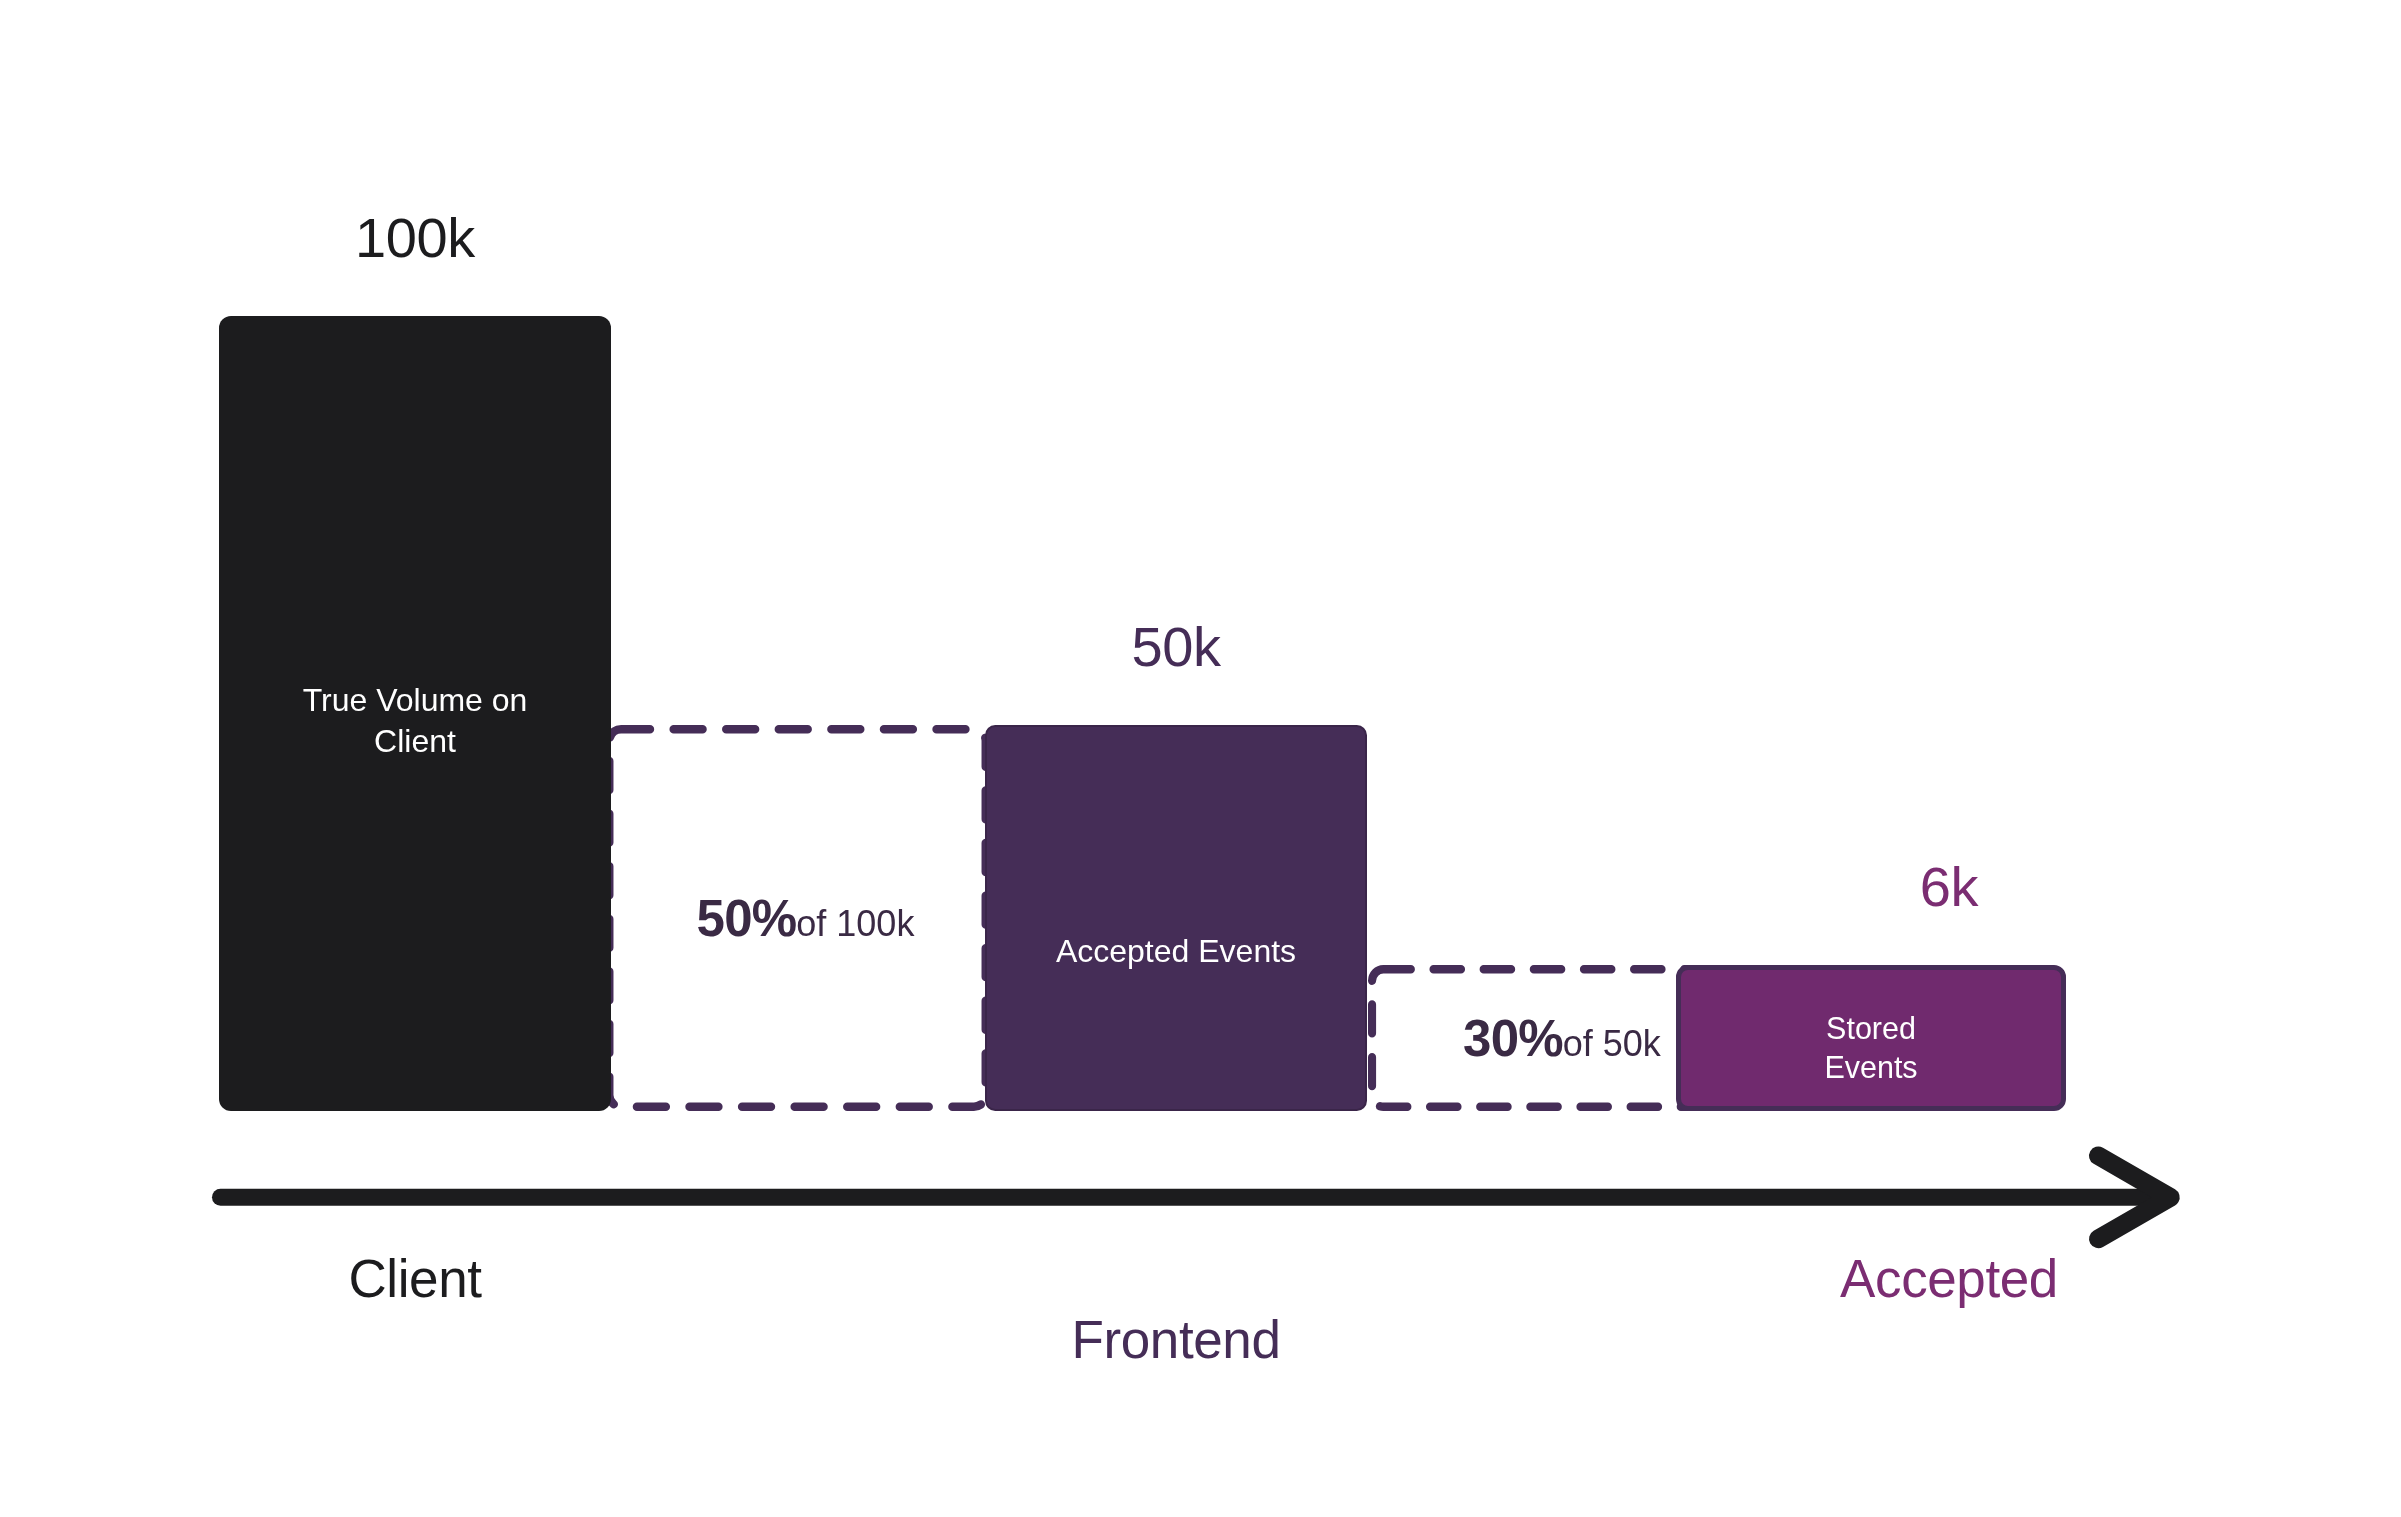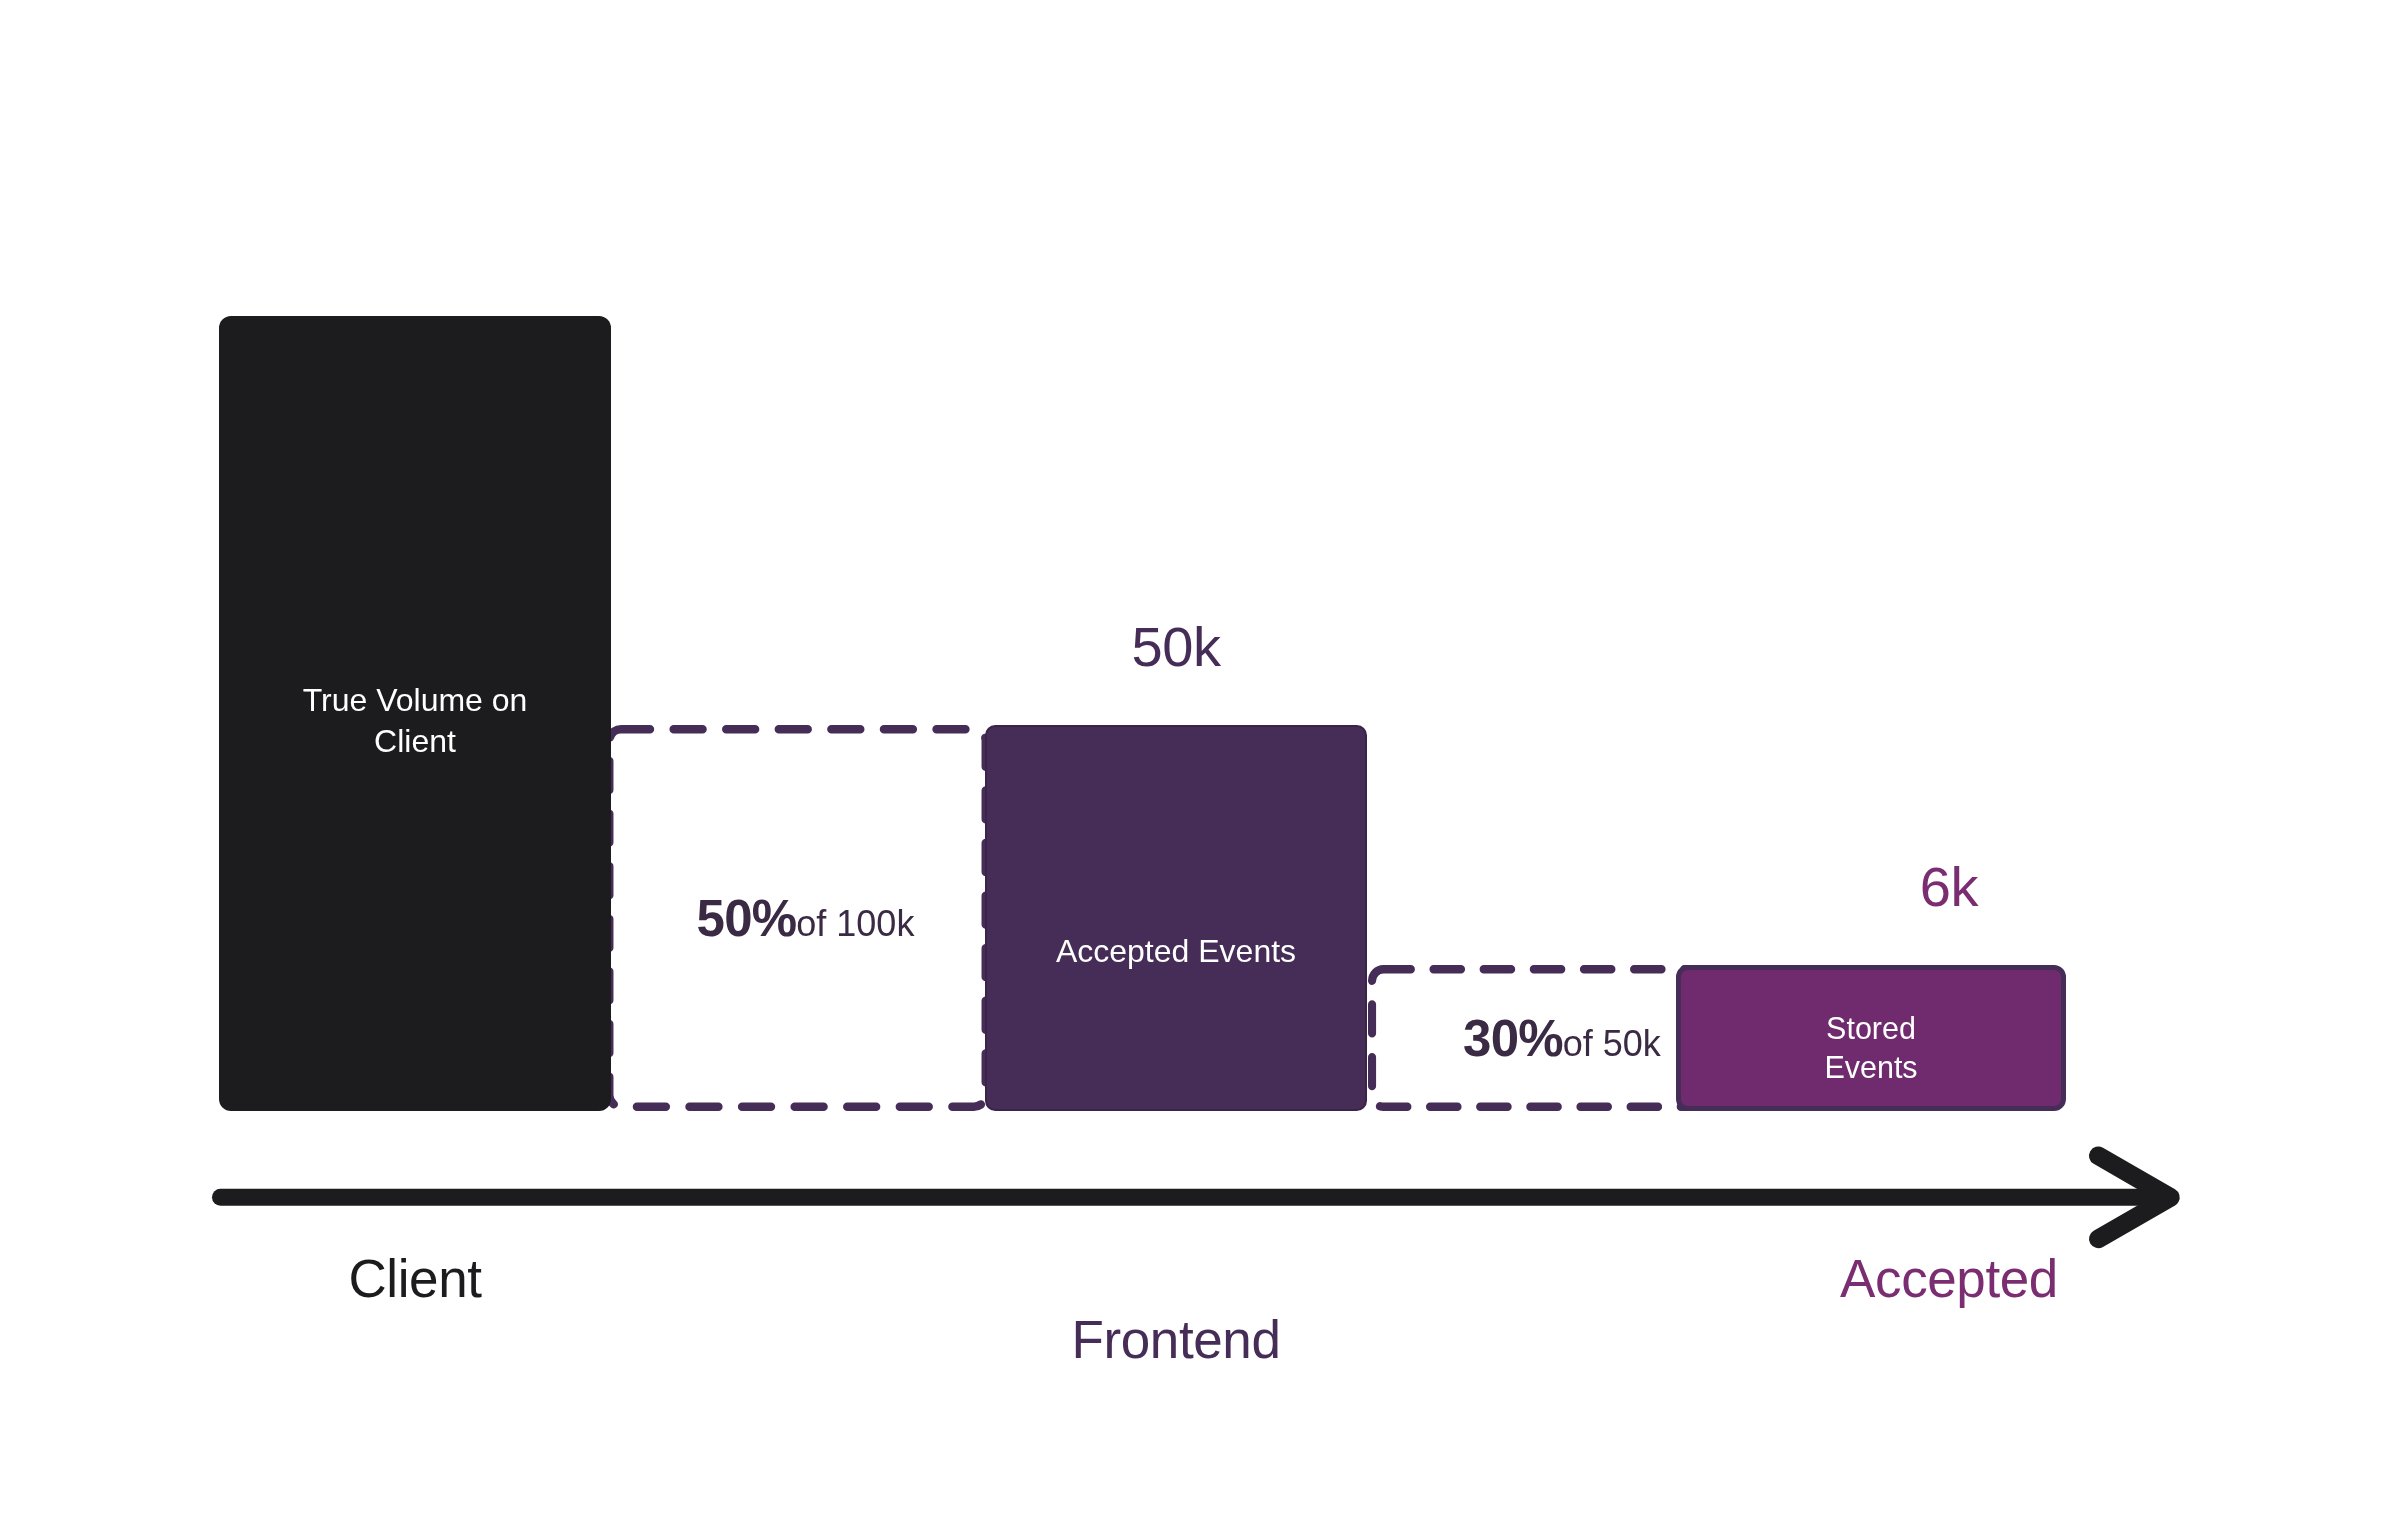--- a/index.html
+++ b/index.html
@@ -194,20 +194,21 @@
     width: 390px;
     top: 1252px;
     color: #7b2d72;
   }
 </style>
 </head>
 <body>
 
 <div id="stage">
 
+  <div class="value-label" id="label-100k">100k</div>
 
   <div class="value-label" id="label-50k">50k</div>
 
   <div class="value-label" id="label-15k">6k</div>
 
   <div class="dashed-box" id="drop-1">
     <svg viewBox="0 0 454 455" preserveAspectRatio="none">
       <rect x="5" y="5" width="444" height="445" rx="14" ry="14" fill="none" stroke="#452d57" stroke-width="10" stroke-dasharray="34 28" stroke-linecap="round"></rect>
     </svg>
     <div class="pct-text">

